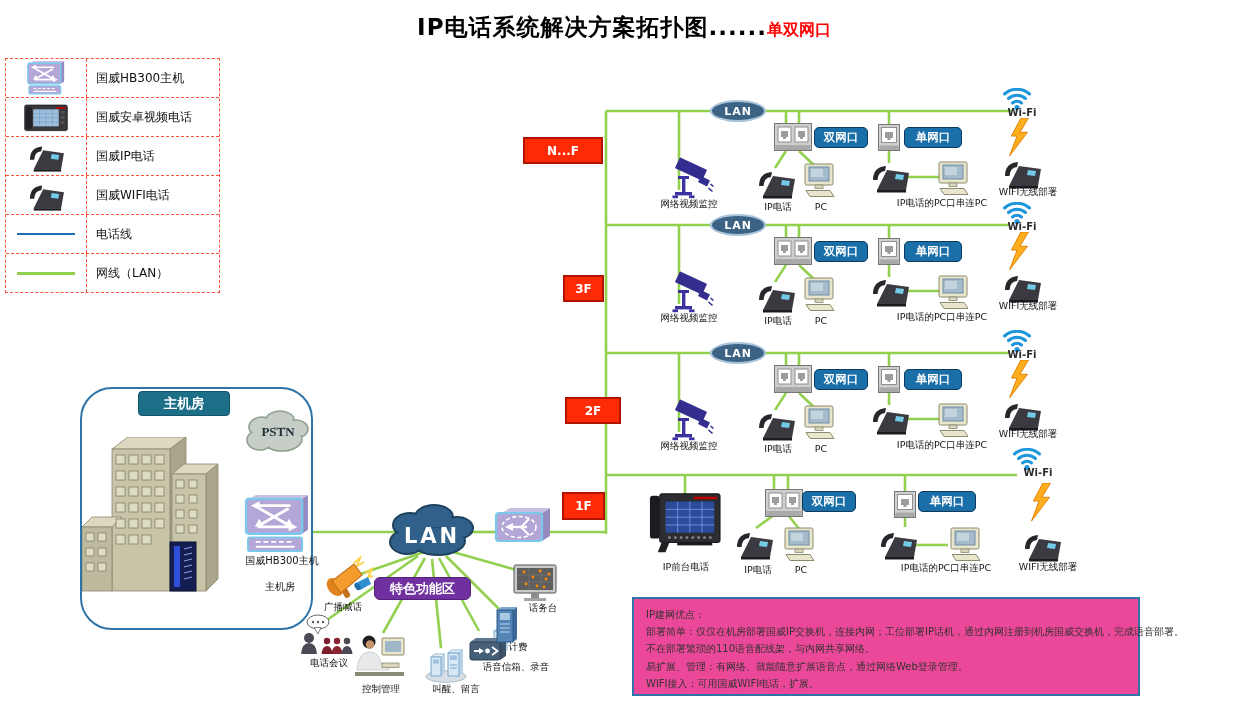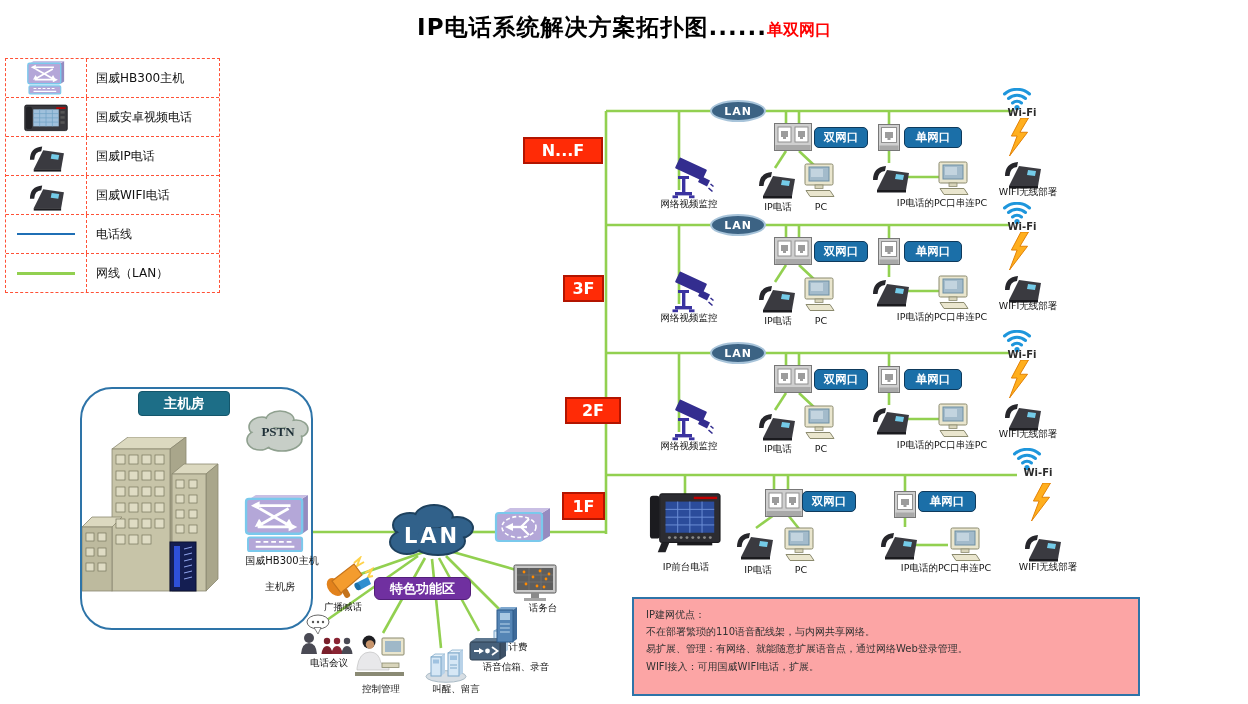--- a/index.html
+++ b/index.html
@@ -12,37 +12,37 @@
   .thl{font-size:16px;font-weight:bold;color:#FF0000;margin-bottom:2px;}
   .legend{position:absolute;left:5px;top:58px;width:213px;border:1.5px dashed #FF5136;background:#fff;}
   .lrow{display:flex;height:38px;border-bottom:1.5px dashed #FF5136;}
   .lrow:last-child{border-bottom:none;}
   .lic{width:80px;border-right:1.5px dashed #FF5136;display:flex;align-items:center;justify-content:center;}
   .llab{flex:1;display:flex;align-items:center;padding-left:9px;font-size:12px;color:#111;}
   .sample-blue{width:58px;border-top:2px solid #1F6FB5;}
   .sample-green{width:58px;border-top:3px solid #92D050;}
   .lbl{position:absolute;font-size:9.5px;line-height:11px;color:#141414;text-align:center;white-space:nowrap;}
   .wifi-t{font-weight:bold;color:#2b2b2b;font-size:10px;}
-  .ftag{position:absolute;box-sizing:border-box;background:#FF2B06;border:2px solid #B31400;color:#fff;font-weight:bold;font-size:16px;display:flex;align-items:center;justify-content:center;}
+  .ftag{position:absolute;box-sizing:border-box;background:#FF2B06;border:2px solid #B31400;color:#fff;font-weight:bold;font-size:12px;display:flex;align-items:center;justify-content:center;}
   .ptag{position:absolute;box-sizing:border-box;background:#1B6FA8;border:1.5px solid #0E3A5C;border-radius:5px;color:#fff;font-weight:bold;font-size:11.5px;display:flex;align-items:center;justify-content:center;}
   .lan-node{position:absolute;box-sizing:border-box;background:#3C6384;border:2px solid #A8C4DA;border-radius:50%;color:#fff;font-weight:bold;font-size:11px;letter-spacing:1px;display:flex;align-items:center;justify-content:center;}
   .floor{position:absolute;left:606px;width:440px;}
   .icon{position:absolute;}
   .ic-phone{width:40px;height:36px}.ic-pc{width:36px;height:36px}.ic-jack2{width:38px;height:28px}
   .ic-jack1{width:22px;height:27px}.ic-cam{width:46px;height:48px}.ic-wifi{width:30px;height:24px}
   .ic-bolt{width:22px;height:38px}.ic-big{width:74px;height:64px}.ic-switch{width:66px;height:58px}
   .ic-router{width:58px;height:42px}
   .room{position:absolute;left:80px;top:387px;width:229px;height:239px;border:2px solid #2E74A8;border-radius:32px;background:#fff;}
   .rtitle{position:absolute;left:56px;top:2px;width:92px;height:25px;box-sizing:border-box;background:#1D6E87;border:1.5px solid #14566B;border-radius:4px;color:#fff;font-weight:bold;font-size:13.5px;display:flex;align-items:center;justify-content:center;}
   .cloud-wrap{position:absolute;}
   .cloud-txt{position:absolute;left:0;top:0;width:100%;height:100%;display:flex;align-items:center;justify-content:center;font-weight:bold;}
   .lan-big{color:#fff;font-size:21px;letter-spacing:3px;padding-top:4px;}
   .pstn-txt{color:#1F3038;font-size:13px;padding-bottom:4px;font-family:Liberation Serif, serif;}
   .fzone{position:absolute;left:374px;top:577px;width:97px;height:23px;box-sizing:border-box;background:#7030A0;border:1.5px solid #531F79;border-radius:6px;color:#fff;font-weight:bold;font-size:13px;display:flex;align-items:center;justify-content:center;}
-  .notes{position:absolute;left:632px;top:597px;width:508px;height:99px;box-sizing:border-box;border:2px solid #2E74A8;background:#fca5a5;padding:7px 12px;}
+  .notes{position:absolute;left:632px;top:597px;width:508px;height:99px;box-sizing:border-box;border:2px solid #2E74A8;background:#ec4899;padding:7px 12px;}
   .notes div{font-size:10px;line-height:17.2px;color:#333;white-space:nowrap;}
 </style>
 </head>
 <body>
 
 <div id="canvas">
 
   <svg width="0" height="0" style="position:absolute" aria-hidden="true">
     <defs>
       <symbol id="ic-phone" viewBox="0 0 40 36">
@@ -677,18 +677,19 @@
         <use href="#ic-bolt"></use>
       </svg>
     <svg class="icon ic-phone" style="left:416px;top:52px" viewBox="0 0 40 36">
         <use href="#ic-phone"></use>
       </svg>
     <div class="lbl" style="left:398px;top:86px;width:88px">WIFI无线部署</div>
   </div>
 
   <div class="notes">
     <div>IP建网优点：</div>
+    <div>部署简单：仅仅在机房部署国威IP交换机，连接内网；工位部署IP话机，通过内网注册到机房国威交换机，完成语音部署。</div>
     <div>不在部署繁琐的110语音配线架，与内网共享网络。</div>
     <div>易扩展、管理：有网络、就能随意扩展语音点，通过网络Web登录管理。</div>
     <div>WIFI接入：可用国威WIFI电话，扩展。</div>
   </div>
 
 </div>
 
 </body></html>

